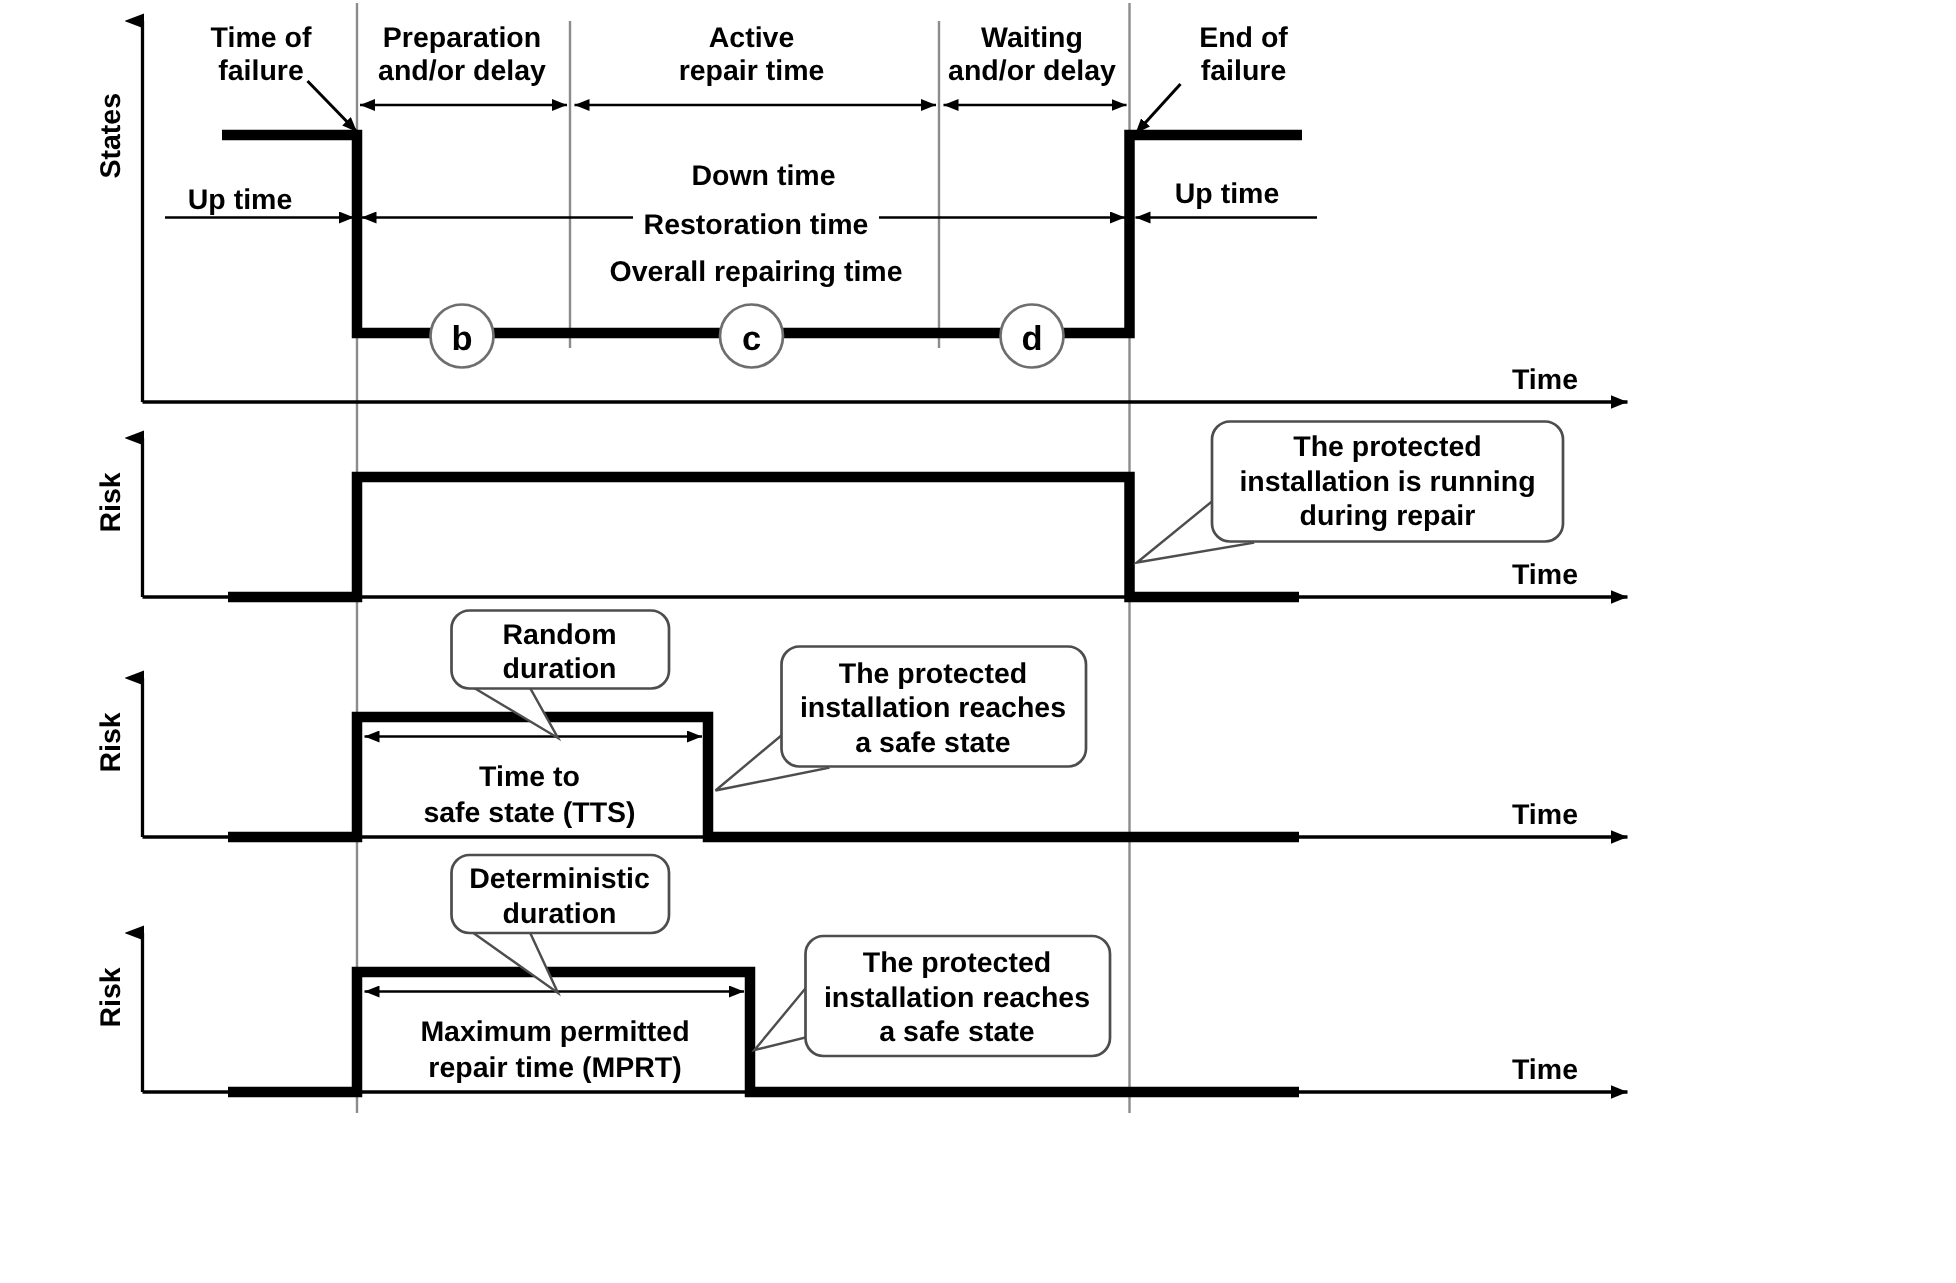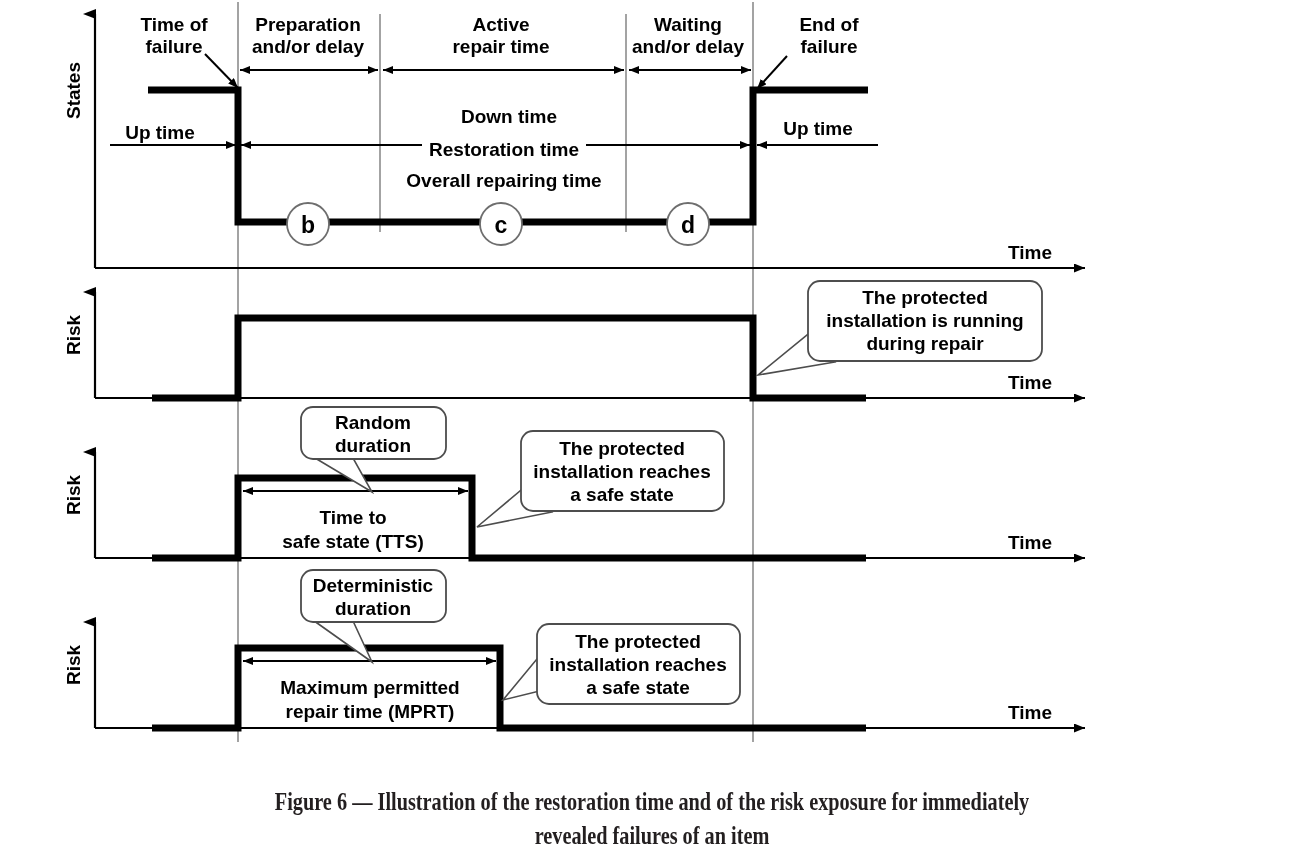--- a/index.html
+++ b/index.html
@@ -166,18 +166,14 @@
     <g>
       <path d="M503,700 L546,648 L568,684 Z" fill="#fff" stroke="#4d4d4d" stroke-width="1.6"></path>
       <rect x="537" y="624" width="203" height="80" rx="12" ry="12" fill="#fff" stroke="#4d4d4d" stroke-width="1.8"></rect>
       <text x="638" y="648" text-anchor="middle" font-size="19">The protected</text>
       <text x="638" y="671" text-anchor="middle" font-size="19">installation reaches</text>
       <text x="638" y="694" text-anchor="middle" font-size="19">a safe state</text>
     </g>
   </g>
 </svg>
 
-<div class="cap">
-  <span>Figure 6 — Illustration of the restoration time and of the risk exposure for immediately</span>
-  <span>revealed failures of an item</span>
-</div>
 
 </div>
 
 </body></html>

